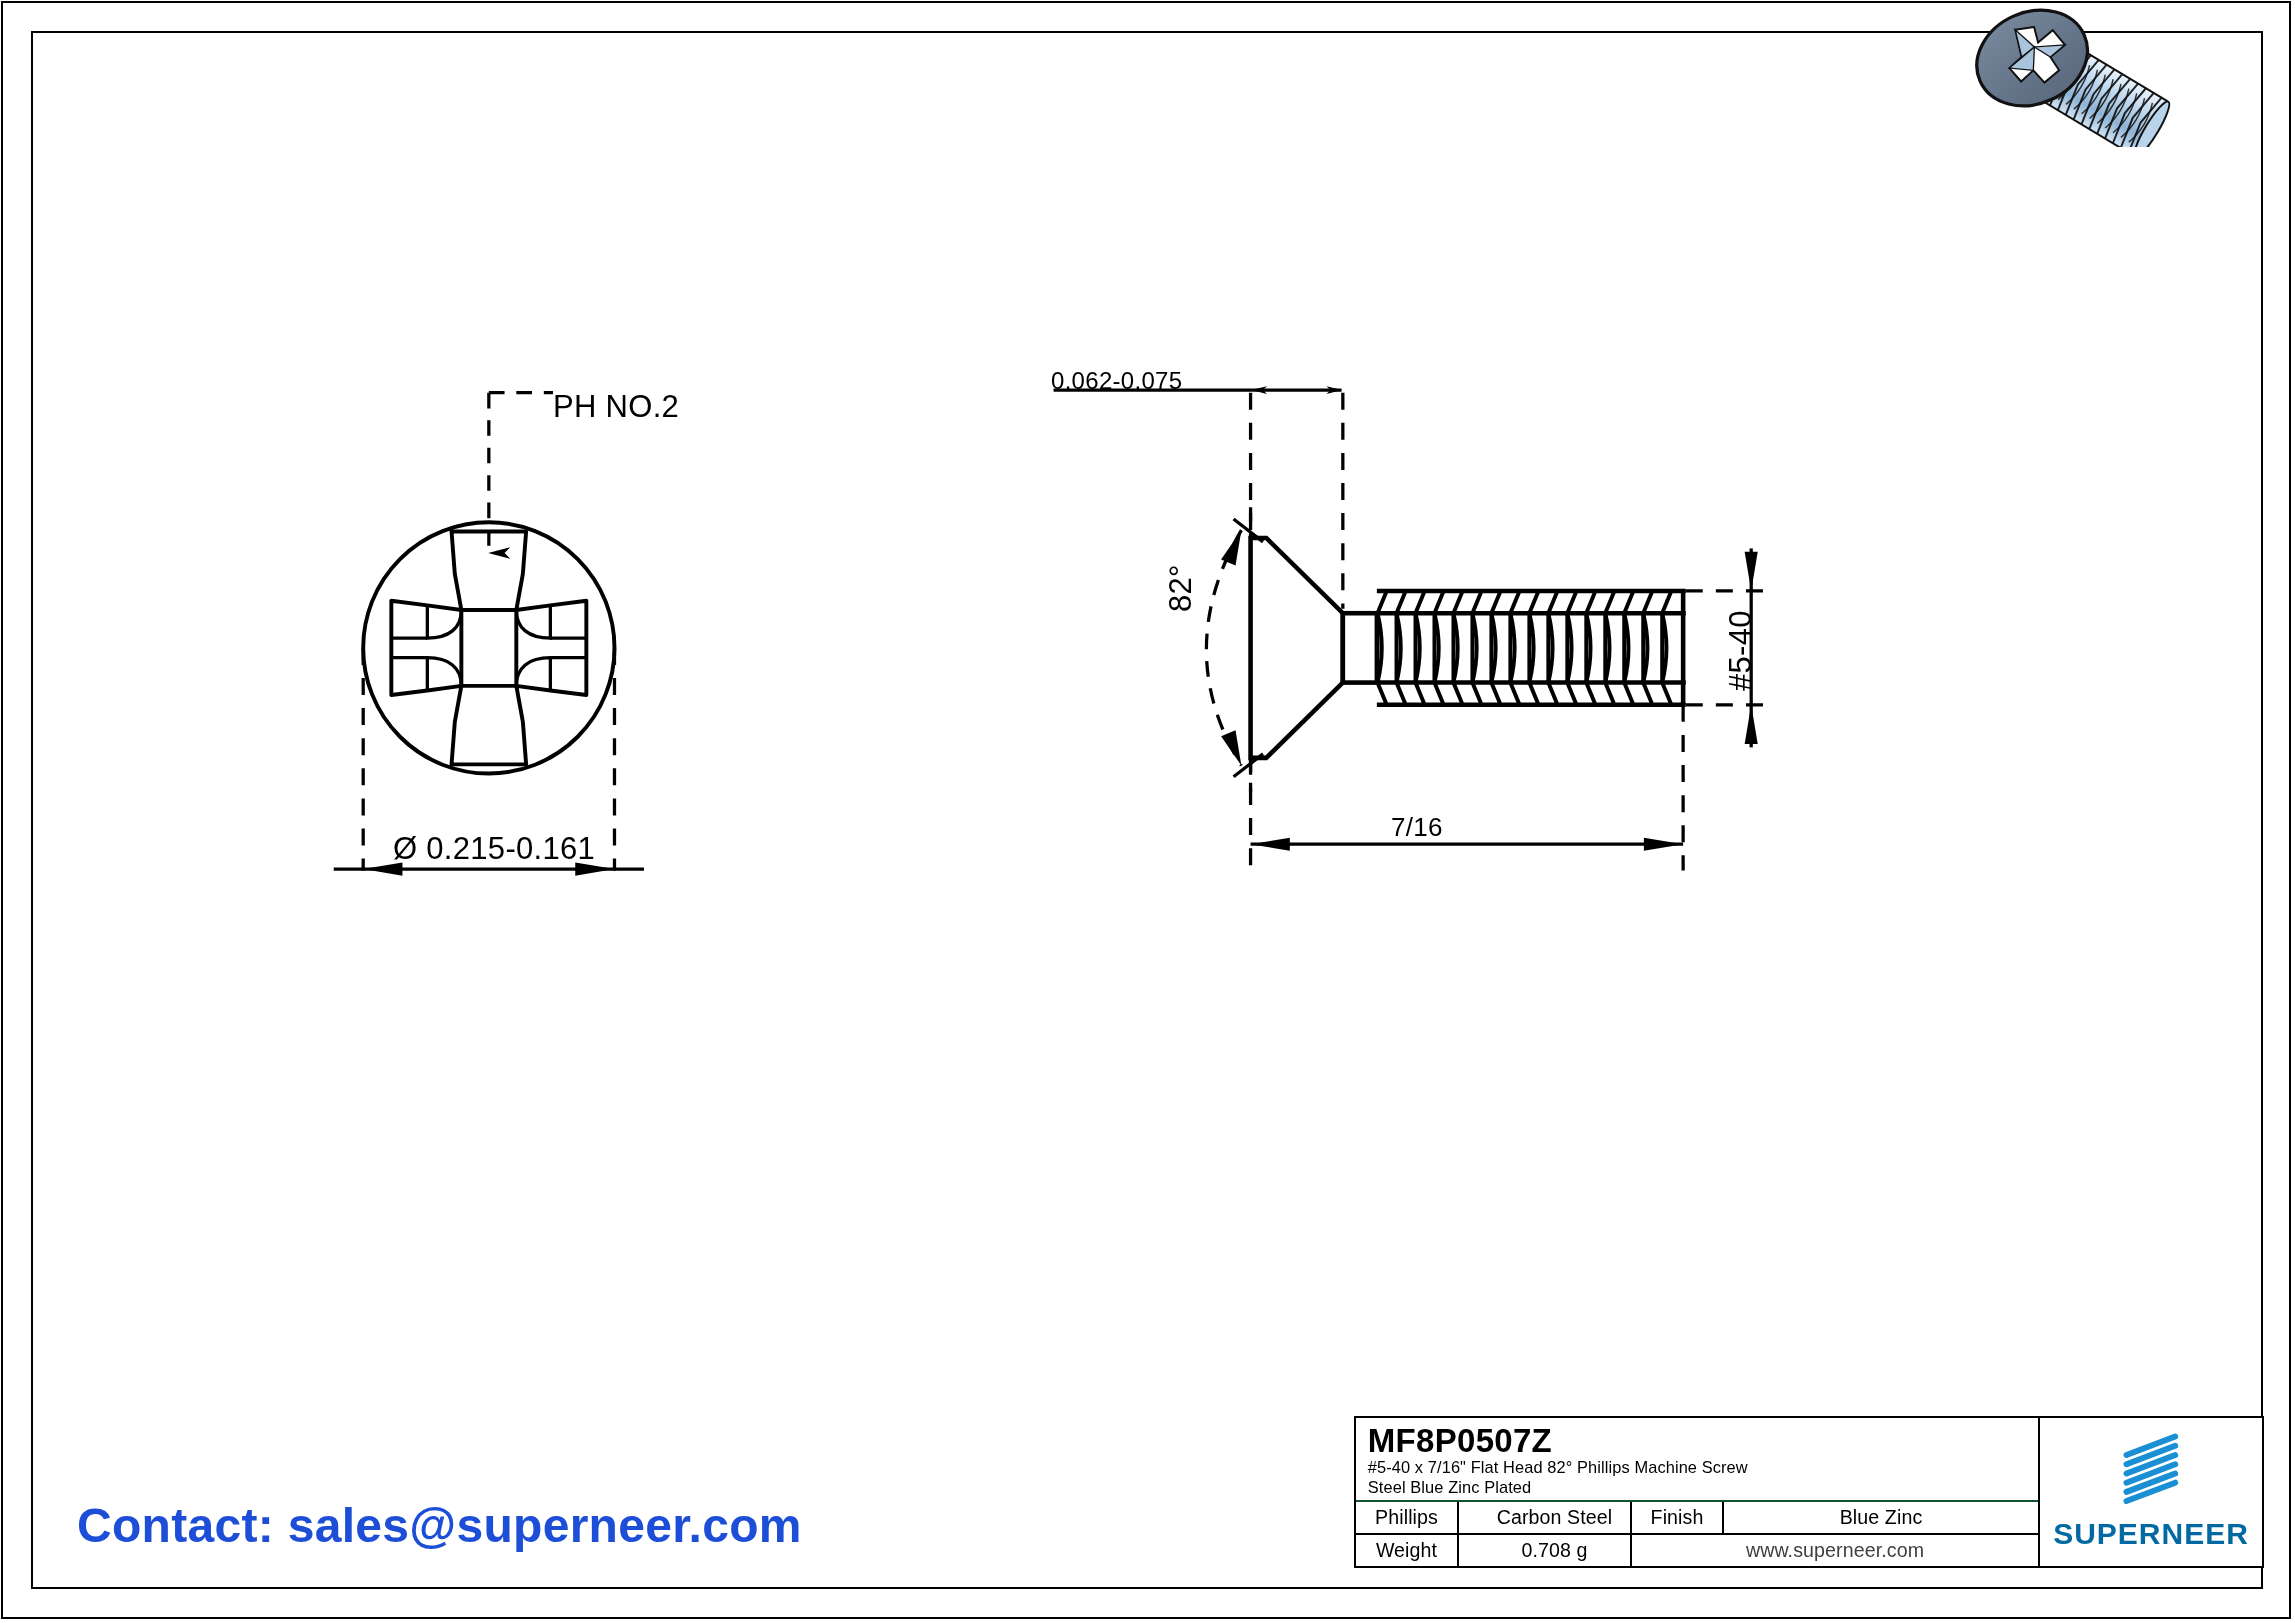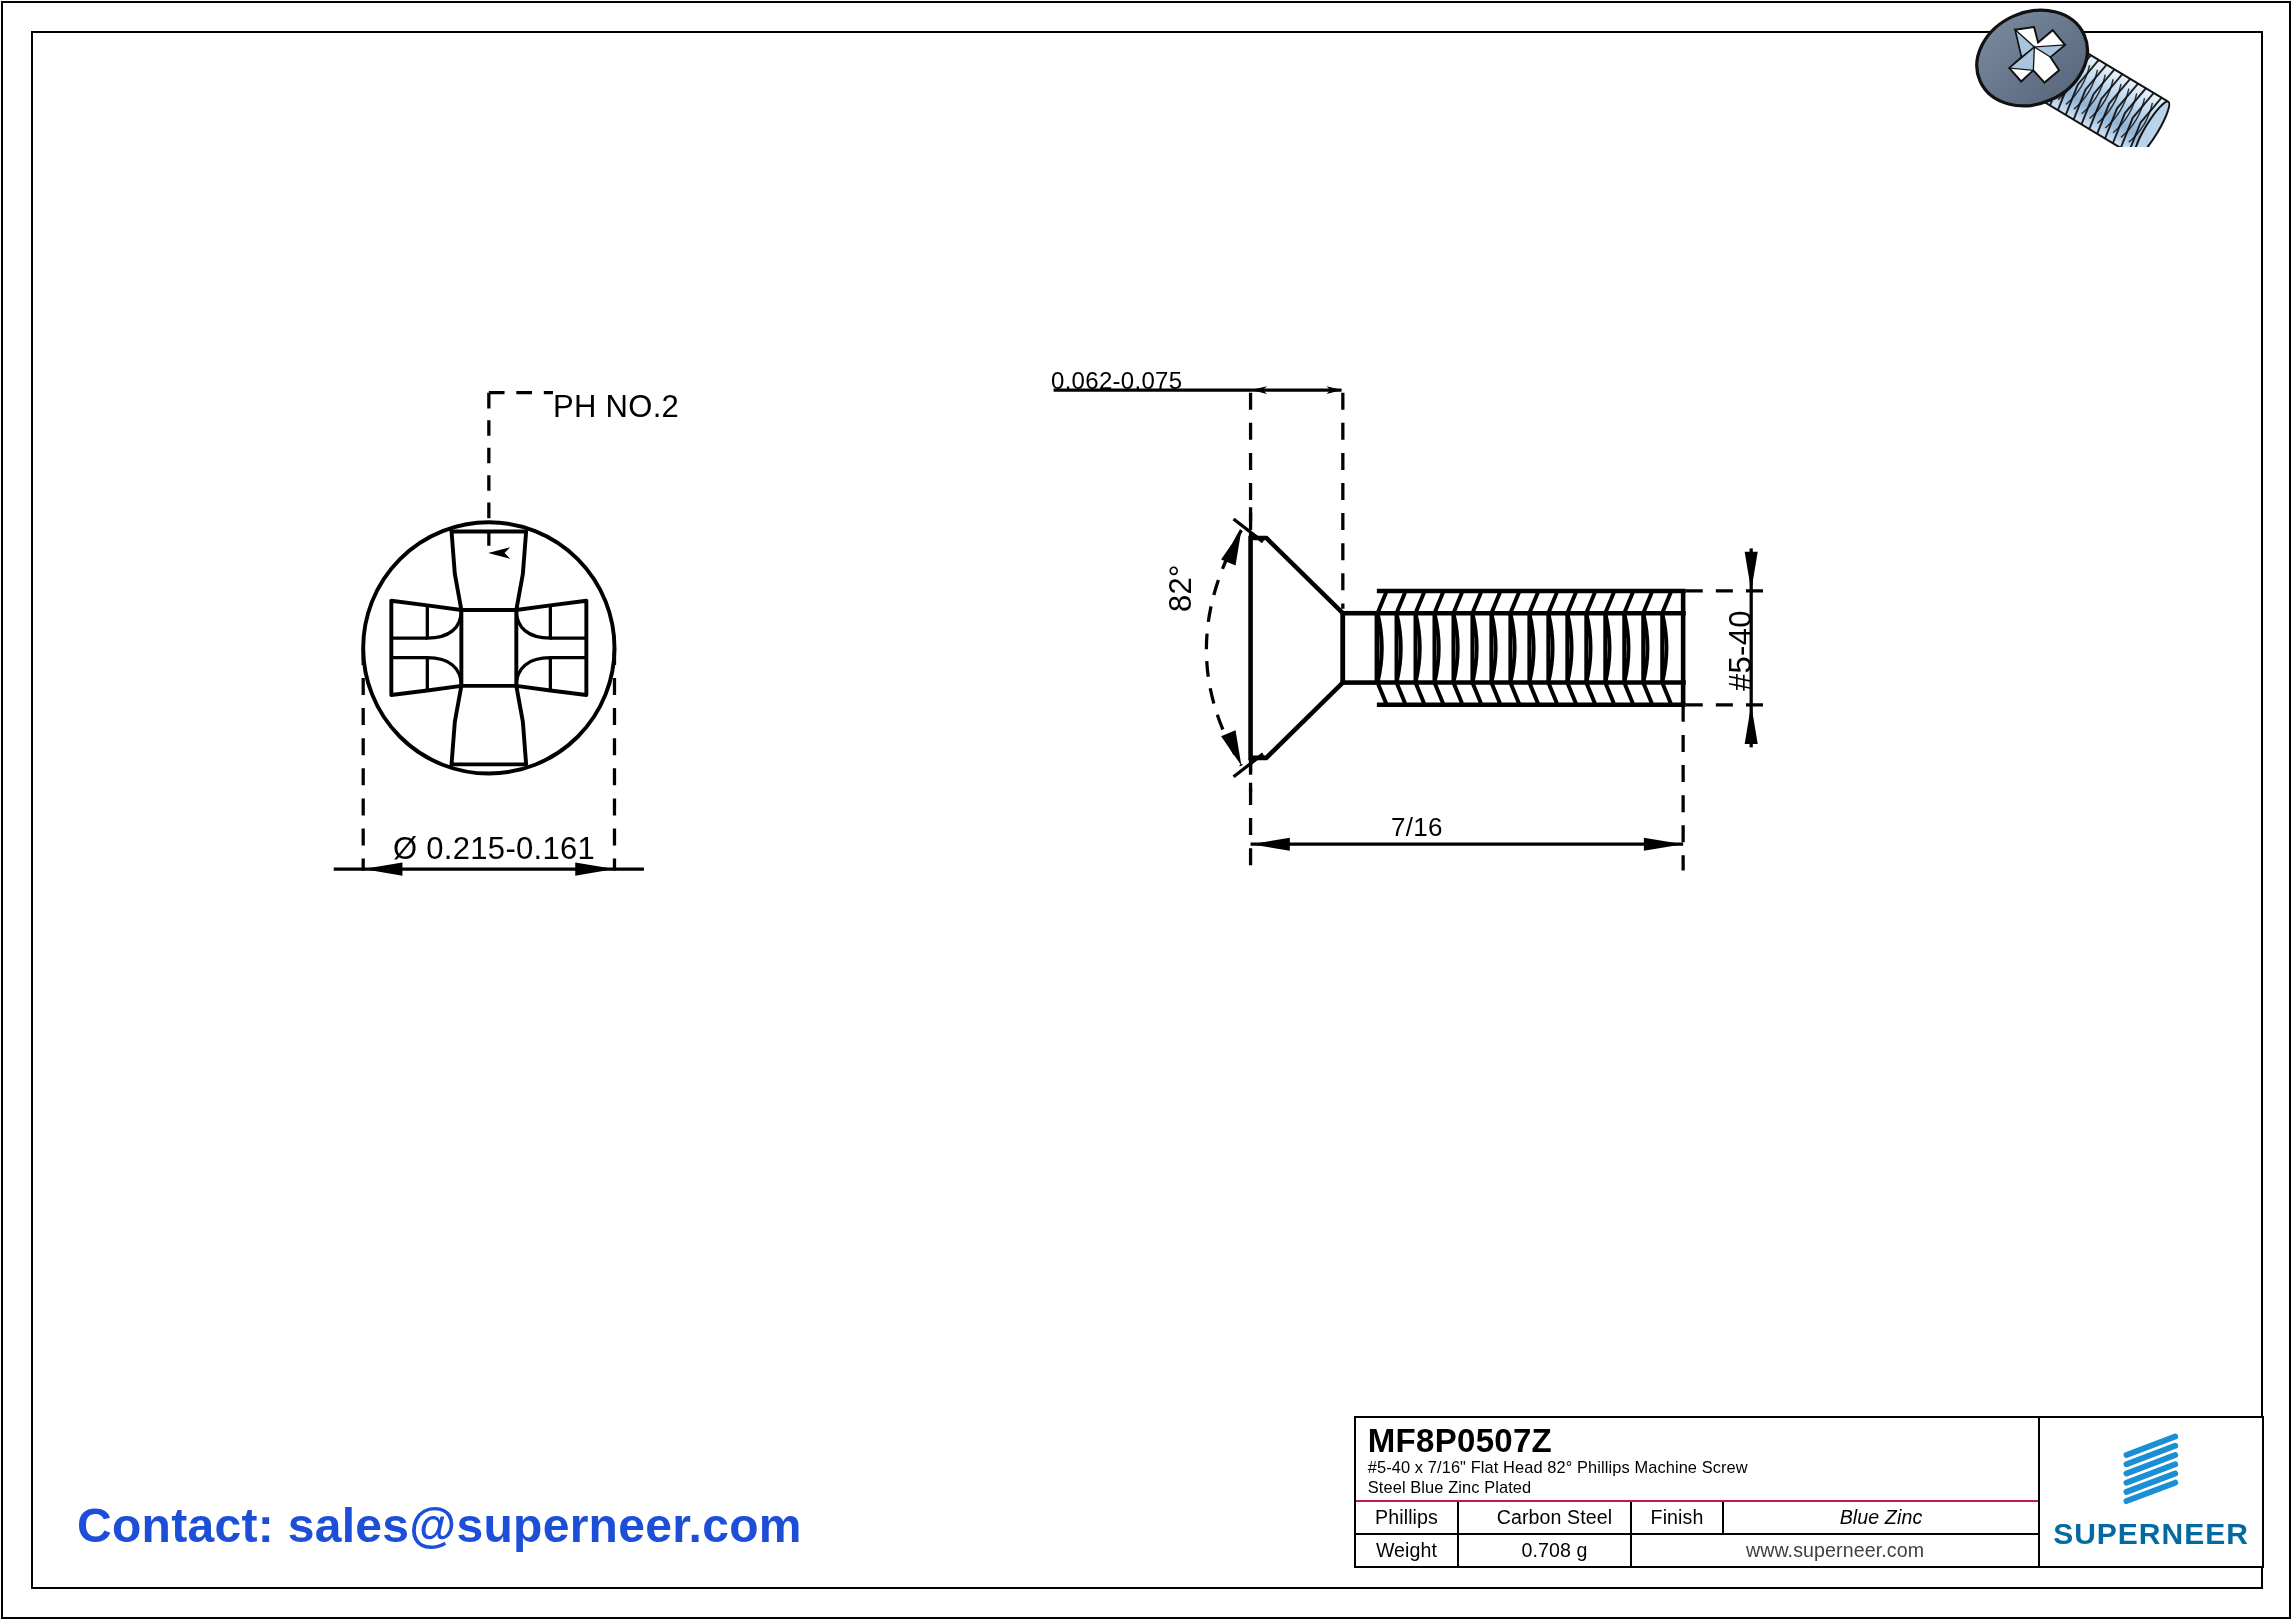--- a/index.html
+++ b/index.html
@@ -91,21 +91,21 @@
   #tb-left {
     width: 684px;
     box-sizing: border-box;
     border-right: 2px solid #000;
     display: flex;
     flex-direction: column;
   }
   #tb-info {
     height: 84px;
     box-sizing: border-box;
-    border-bottom: 2px solid #be185d;
+    border-bottom: 2px solid #14532d;
     padding: 5.2px 0 0 11.8px;
     position: relative;
   }
   #part-number {
     font-size: 33px;
     font-weight: bold;
     letter-spacing: 0.3px;
     line-height: 35px;
   }
   #part-desc1, #part-desc2 {
@@ -124,21 +124,21 @@
     display: flex;
     align-items: center;
     justify-content: center;
     font-size: 19.6px;
     letter-spacing: 0.1px;
   }
   .tb-cell.bord { border-right: 2px solid #000; }
   .w-label { width: 103px; }
   .w-value { width: 173px; padding-left: 20px; }
   .w-finlabel { width: 92px; }
-  .w-finvalue { flex: 1; font-style: italic; }
+  .w-finvalue { flex: 1; }
   .w-web { flex: 1; }
   .link { color: #404040; }
 
   #tb-right {
     flex: 1;
     display: flex;
     flex-direction: column;
     align-items: center;
     justify-content: center;
     padding-bottom: 2.6px;

